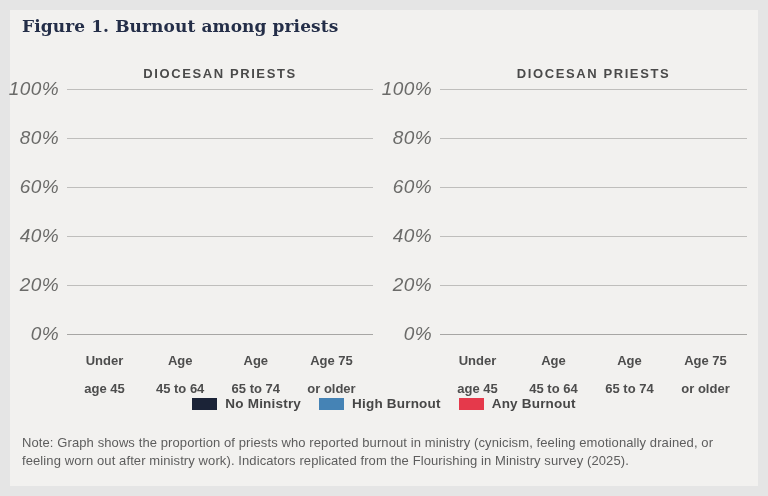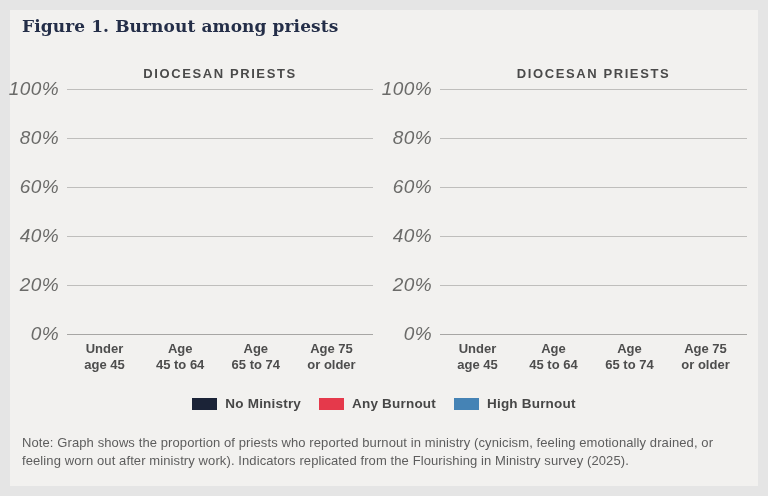--- a/index.html
+++ b/index.html
@@ -50,21 +50,21 @@
     position:absolute; top:277px; right:0;
     display:flex; justify-content:space-between;
     padding:0 13px 0 9px;
   }
   .chart-0 .xlabels { left:47px; }
   .chart-1 .xlabels { left:52px; }
   .xlabel {
     width:57px; display:flex; flex-direction:column; align-items:center;
     font-size:13px; font-weight:bold; color:#4d4d4d; line-height:15.5px; text-align:center;
   }
-  .xlabel div { white-space:nowrap; }
+  .xlabel div { white-space:nowrap;margin-top:12px; }
 
   .legend {
     position:absolute; left:0; top:396px; width:100%;
     display:flex; justify-content:center; align-items:center; gap:18px;
   }
   .legend-item { display:flex; align-items:center; gap:8px; }
   .swatch { width:25px; height:12px; display:inline-block; }
   .legend-label { font-size:13.5px; font-weight:bold; color:#474747; letter-spacing:0.2px; }
 
   .note {
@@ -195,23 +195,23 @@
         </div>
       </div>
   </section>
 
   <div class="legend">
       <div class="legend-item">
         <span class="swatch" style="background: rgb(27, 35, 55);"></span>
         <span class="legend-label">No Ministry</span>
       </div>
       <div class="legend-item">
+        <span class="swatch" style="background: rgb(69, 131, 181);"></span>
+        <span class="legend-label">High Burnout</span>
+      </div>
+      <div class="legend-item">
         <span class="swatch" style="background: rgb(229, 57, 75);"></span>
         <span class="legend-label">Any Burnout</span>
       </div>
-      <div class="legend-item">
-        <span class="swatch" style="background: rgb(69, 131, 181);"></span>
-        <span class="legend-label">High Burnout</span>
-      </div>
     </div>
 
   <p class="note">Note: Graph shows the proportion of priests who reported burnout in ministry (cynicism, feeling emotionally drained, or feeling worn out after ministry work). Indicators replicated from the Flourishing in Ministry survey (2025).</p>
 </div>
 
 </body></html>

